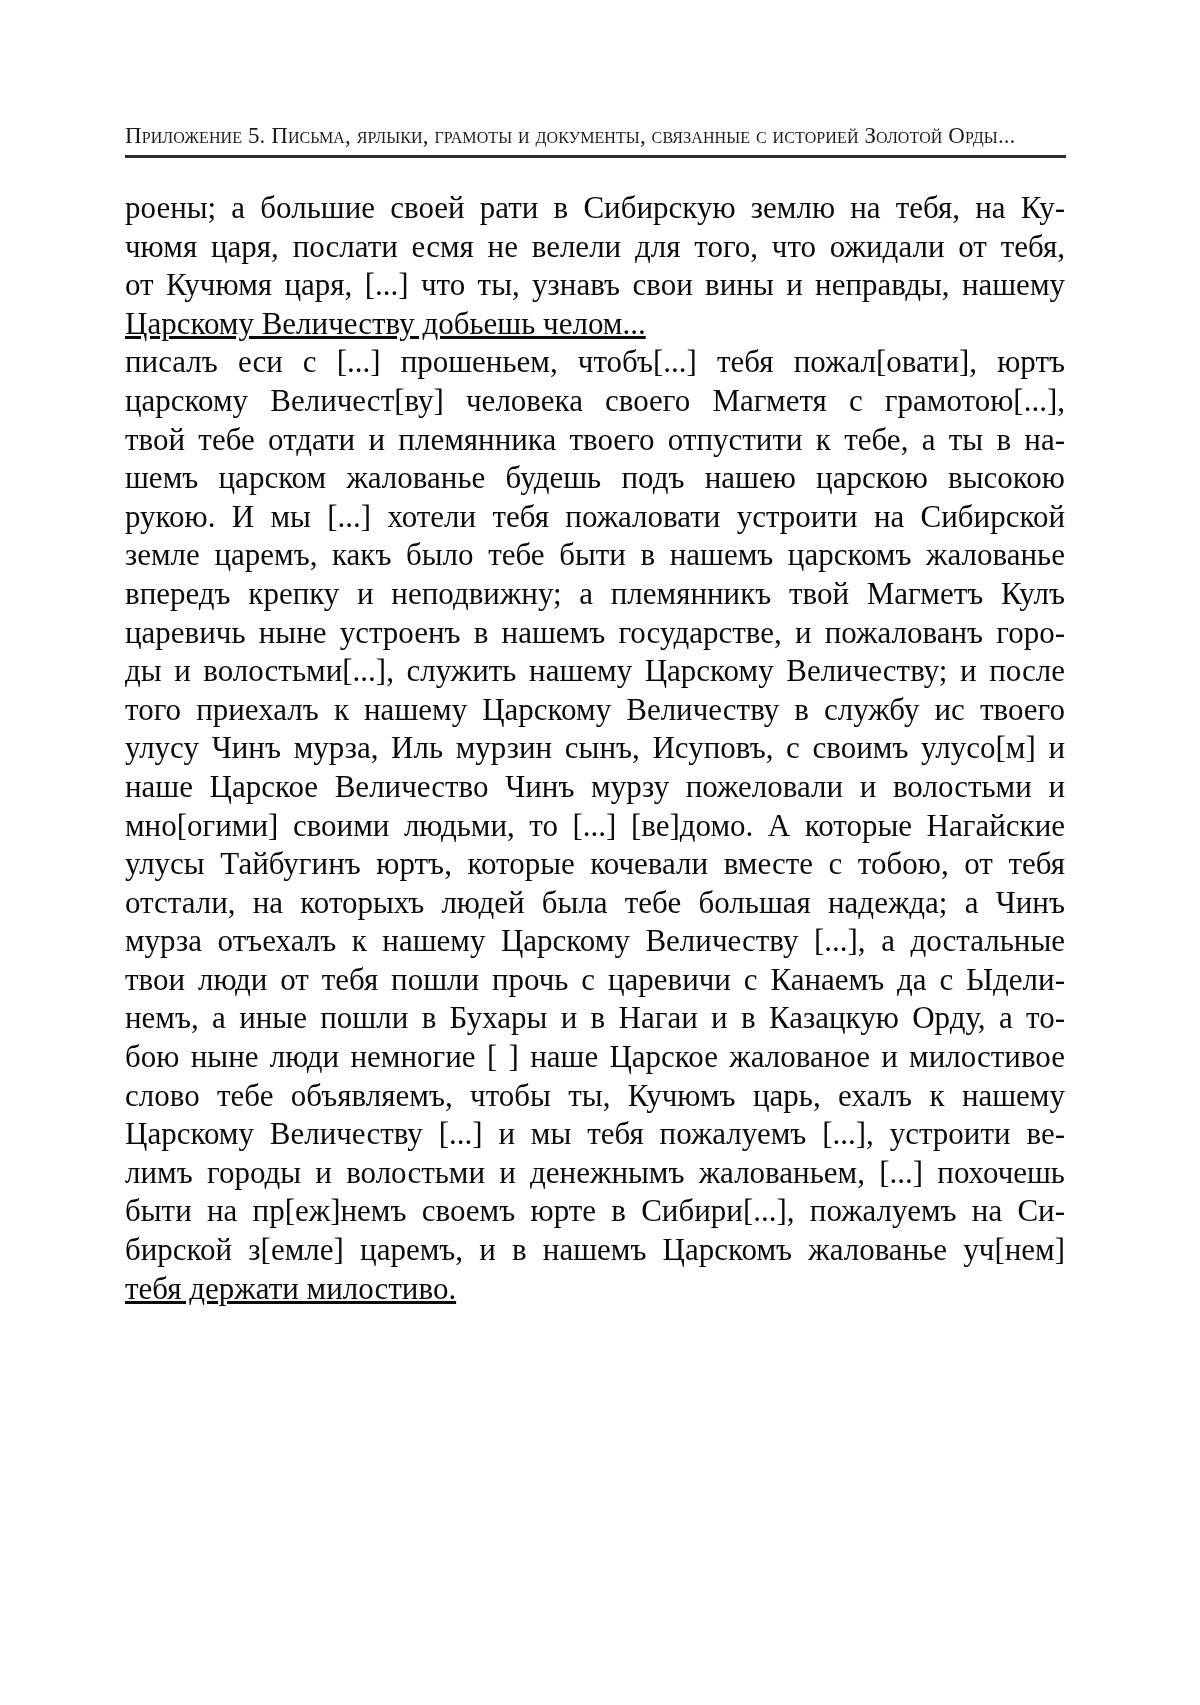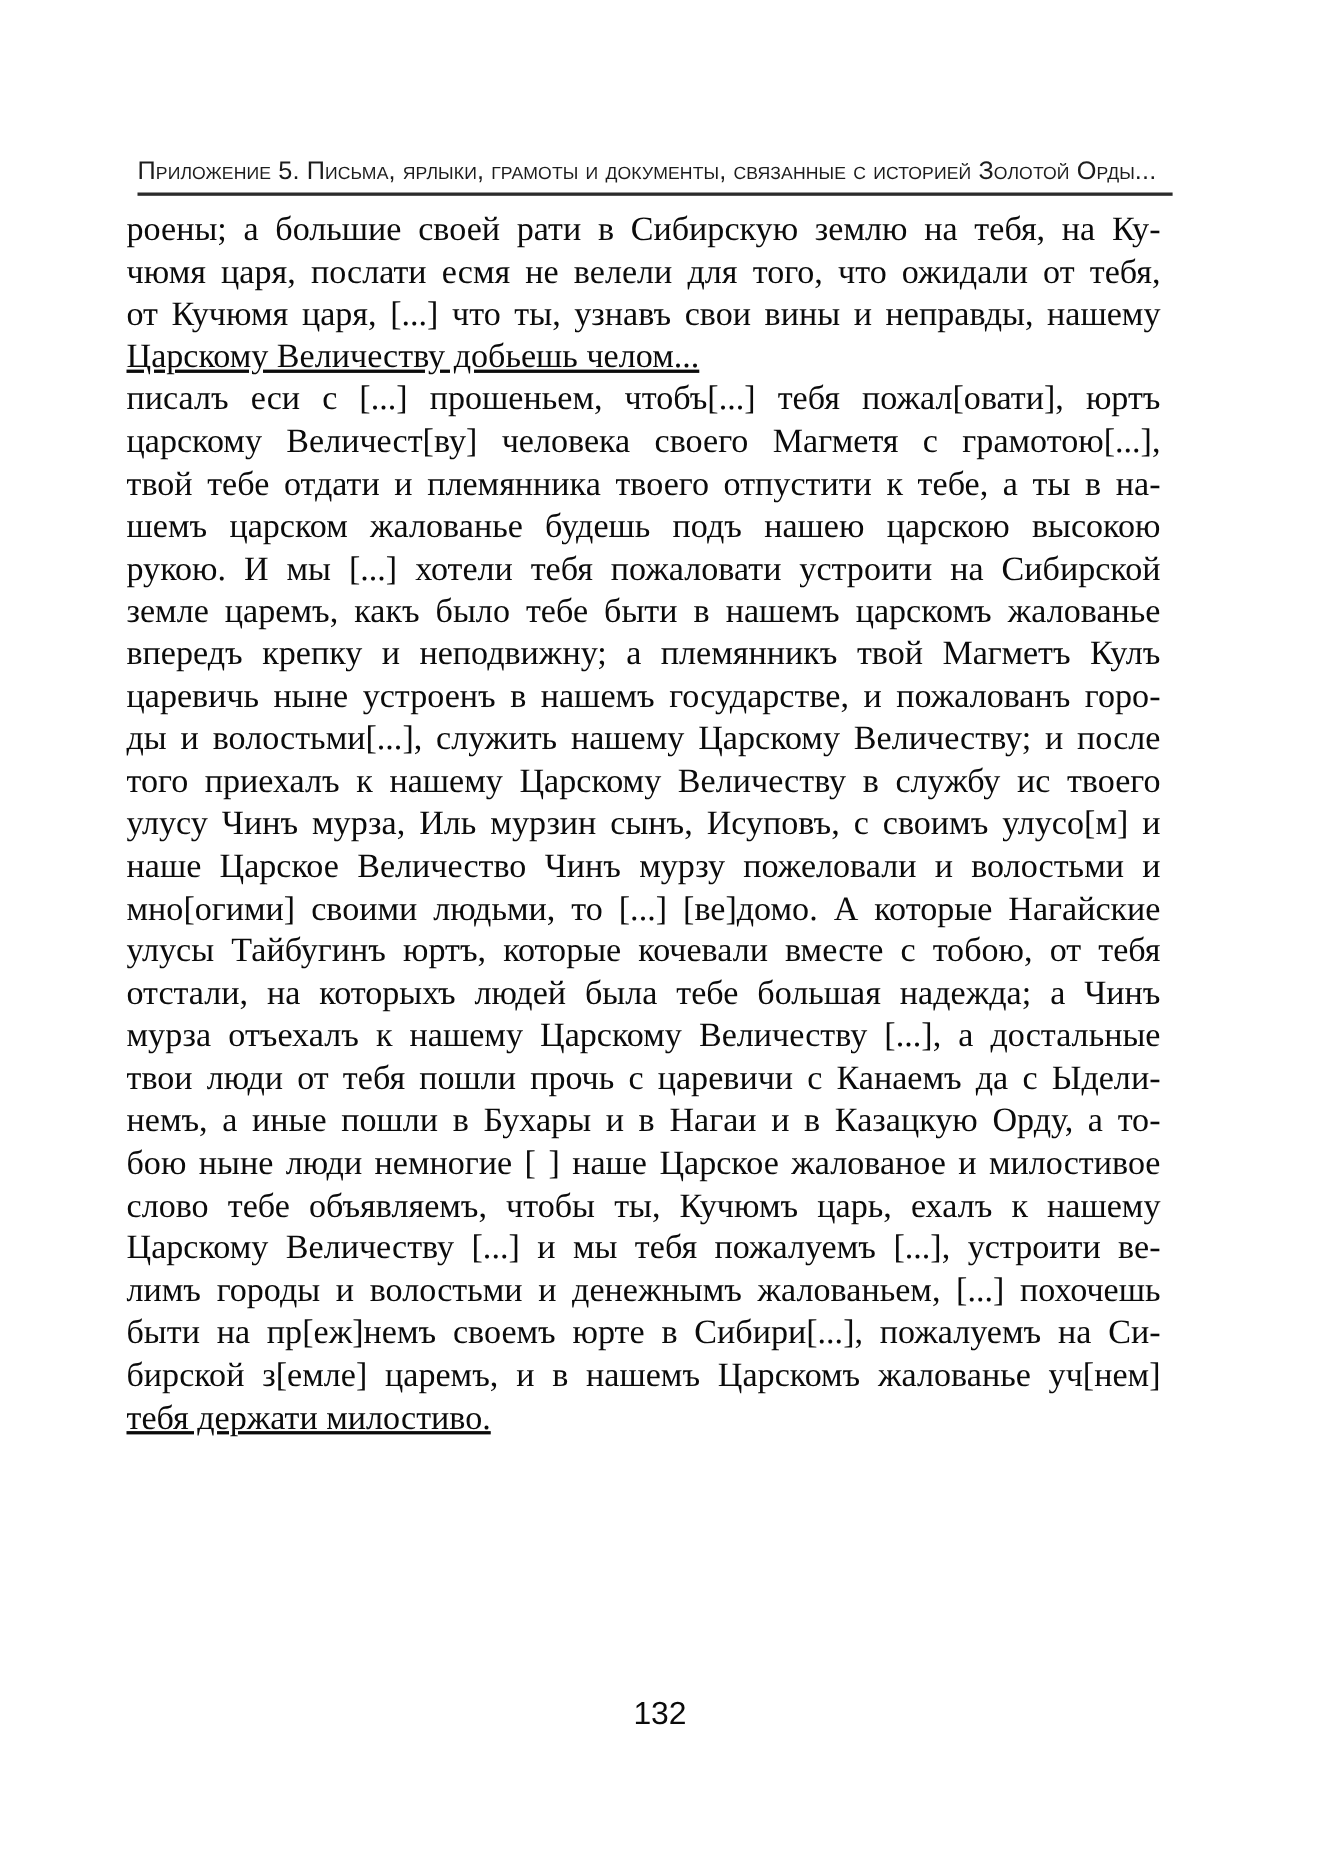--- a/index.html
+++ b/index.html
@@ -17,37 +17,36 @@
     position: absolute;
     inset: 0;
   }
   .running-header {
     position: absolute;
     left: 125px;
     top: 123px;
     width: 941px;
   }
   .header-text {
-    font-family: Liberation Sans, sans-serif;
+    font-family: Liberation Serif, serif;
     font-variant: small-caps;
     font-size: 23px;
     line-height: 25px;
     letter-spacing: 0.1px;
     white-space: nowrap;
     color: var(--header-color, #1c1c1c);
-    margin-top: 20px;
   }
   .header-rule {
     height: 3px;
     margin-top: 7px;
     background: var(--rule-color, #2b2b2b);
   }
   .body-text {
     position: absolute;
-    left: 115px;
+    left: 125px;
     top: 189px;
     width: 940px;
     font-family: "Liberation Serif", serif;
     font-size: 31px;
     line-height: 38.6px;
     color: var(--text-color, #0b0b0b);
   }
   .body-text .line {
     text-align: justify;
     text-align-last: justify;
@@ -106,15 +105,14 @@
       <div class="line">немъ, а иные пошли в Бухары и в Нагаи и в Казацкую Орду, а то-</div>
       <div class="line">бою ныне люди немногие [ ] наше Царское жалованое и милостивое</div>
       <div class="line">слово тебе объявляемъ, чтобы ты, Кучюмъ царь, ехалъ к нашему</div>
       <div class="line">Царскому Величеству [...] и мы тебя пожалуемъ [...], устроити ве-</div>
       <div class="line">лимъ городы и волостьми и денежнымъ жалованьем, [...] похочешь</div>
       <div class="line">быти на пр[еж]немъ своемъ юрте в Сибири[...], пожалуемъ на Си-</div>
       <div class="line">бирской з[емле] царемъ, и в нашемъ Царскомъ жалованье уч[нем]</div>
       <div class="line para-end">тебя держати милостиво.</div>
     </div>
 
-  <div class="page-number">132</div>
 
 </div>
 
 </body></html>

